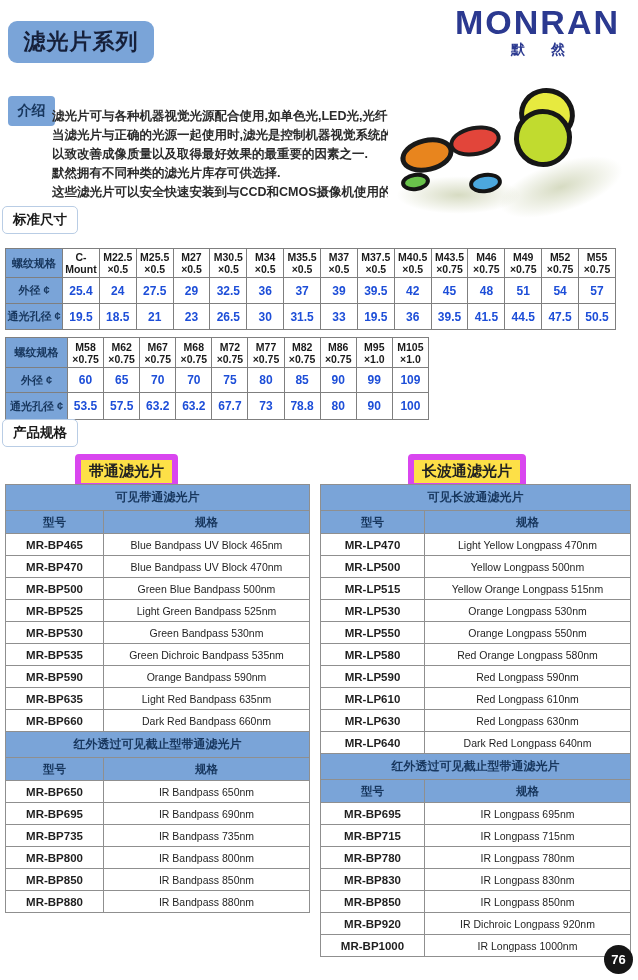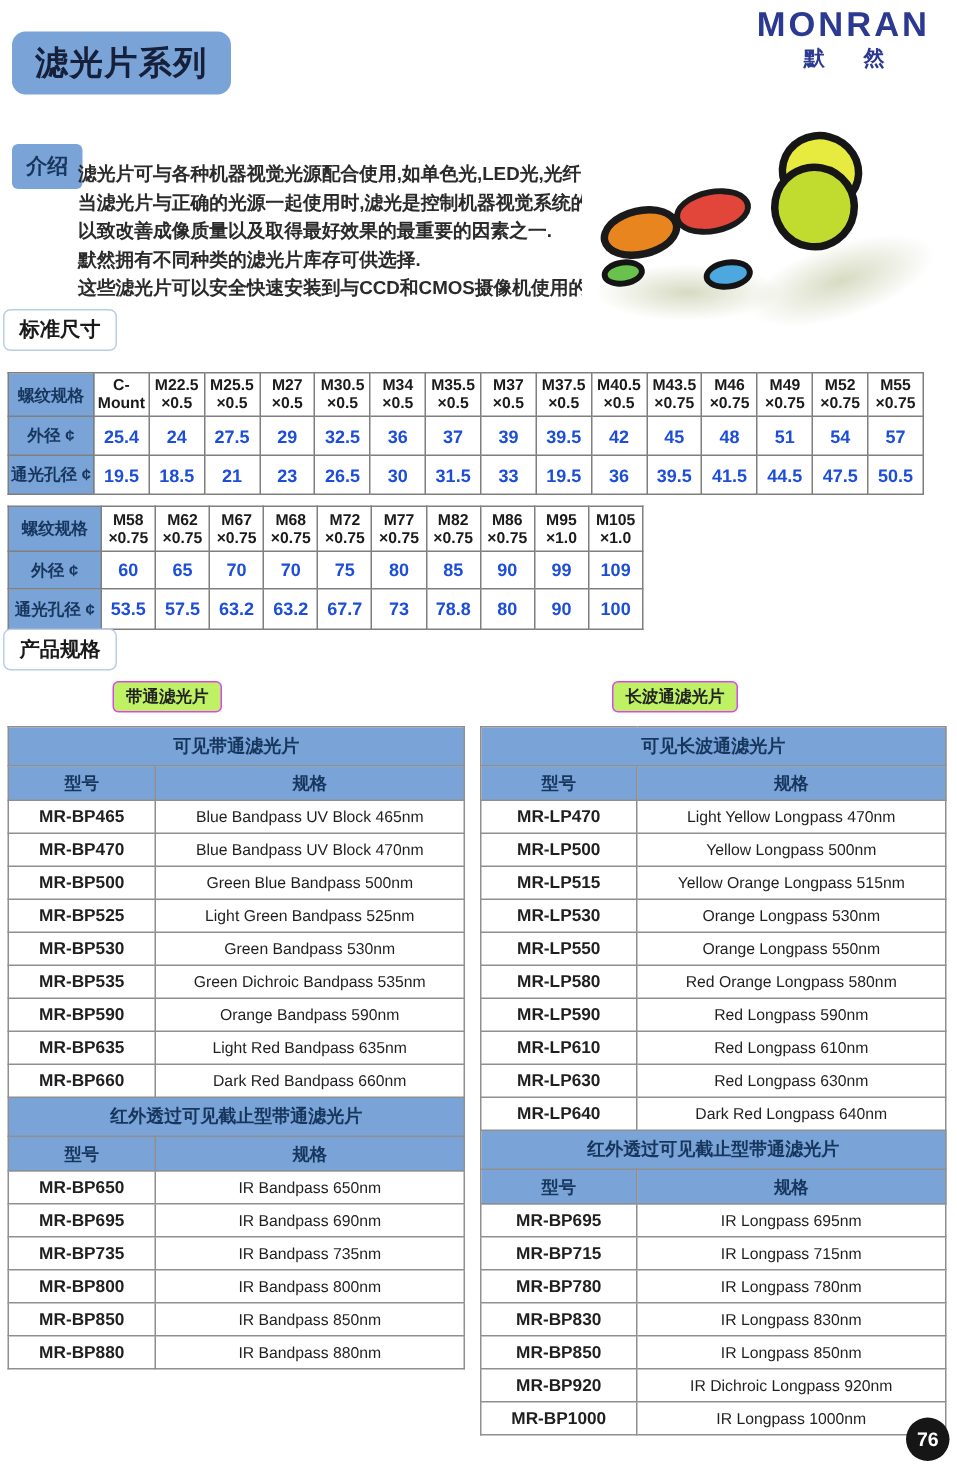--- a/index.html
+++ b/index.html
@@ -8,21 +8,21 @@
     font-family:"Liberation Sans","DejaVu Sans",sans-serif;color:#1a1a1a;
     margin:0 auto;
   }
   
   .title-badge{
     position:absolute;left:8px;top:21px;width:146px;height:42px;
     background:#7aa4d8;border-radius:9px;display:flex;align-items:center;justify-content:center;
     font-size:22px;font-weight:bold;color:#16203a;letter-spacing:1px;
   }
   .logo{position:absolute;right:18px;top:5px;text-align:center;color:#2b3990;line-height:1;}
-  .logo .brand{font-size:23px;font-weight:bold;letter-spacing:2px;}
+  .logo .brand{font-size:34px;font-weight:bold;letter-spacing:2px;}
   .logo .brand-cn{font-size:14px;font-weight:bold;letter-spacing:11px;margin-top:3px;transform:translateX(6px);}
   
   .intro-badge{
     position:absolute;left:8px;top:96px;width:47px;height:30px;background:#7aa4d8;border-radius:4px;
     display:flex;align-items:center;justify-content:center;font-size:14px;font-weight:bold;color:#17365d;
   }
   .intro-lines{position:absolute;left:52px;top:107px;font-size:12.5px;line-height:19px;color:#2b2b2b;font-weight:600;white-space:nowrap;}
   
   .photo{position:absolute;left:388px;top:84px;width:240px;height:134px;background:#fff;}
   .filter{position:absolute;border-radius:50%;box-sizing:border-box;}
@@ -36,22 +36,22 @@
   .f-green{left:13px;top:89px;width:29px;height:18px;border:4px solid #141414;background:#69c24b;transform:rotate(-8deg);z-index:3;}
   .f-blue{left:81px;top:89px;width:33px;height:20px;border:4px solid #141414;background:#4ca8de;transform:rotate(-8deg);z-index:3;}
   
   .sec-badge{
     position:absolute;border:1px solid #b9cde5;border-radius:5px;background:#fff;
     padding:4px 10px;font-size:13.5px;font-weight:bold;color:#1a1a1a;text-align:center;
   }
   .badge-size{left:2px;top:206px;}
   .badge-spec{left:2px;top:419px;}
   .tag{
-    position:absolute;border:1px solid #d946ef;border-radius:4px;background:#bef264;
-    padding:2px 8px;font-size:11px;font-weight:bold;color:#222;
+    position:absolute;border:6px solid #d946ef;border-radius:4px;background:#fde047;
+    padding:2px 8px;font-size:15px;font-weight:bold;color:#222;
   }
   .tag-bp{left:75px;top:454px;}
   .tag-lp{left:408px;top:454px;}
   
   .dim-table{position:absolute;border-collapse:collapse;table-layout:fixed;background:#fff;}
   .dim-table th,.dim-table td{border:1px solid #7f7f7f;text-align:center;vertical-align:middle;padding:0;}
   .dim-table .corner{background:#7aa4d8;color:#17365d;font-weight:bold;font-size:11px;}
   .dim-table .spec-cell{font-size:10.5px;font-weight:bold;color:#1a1a1a;line-height:12px;}
   .dim-table .val-cell{font-size:12px;font-weight:bold;color:#1d4ed8;}
   #dim1{left:5px;top:248px;width:611px;}

